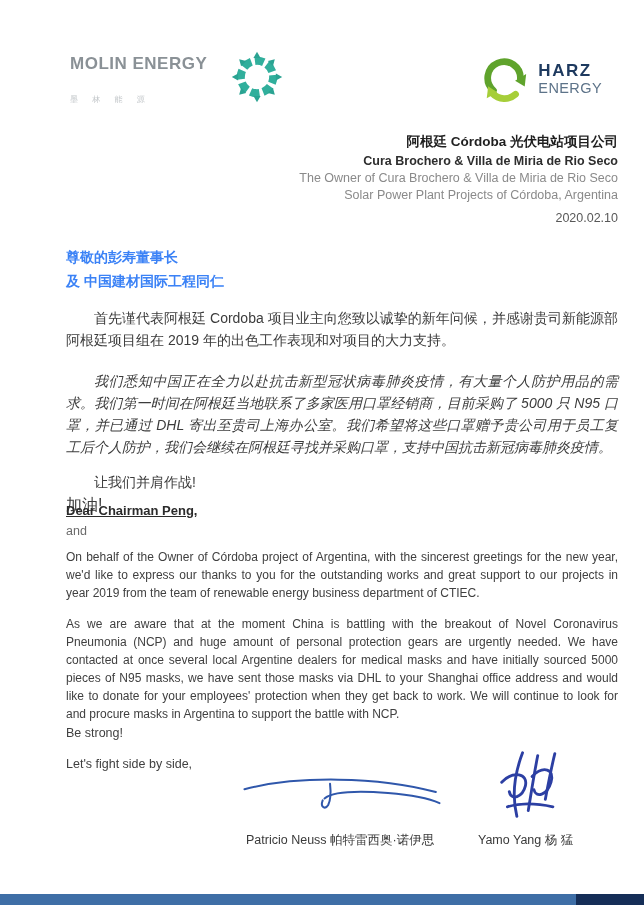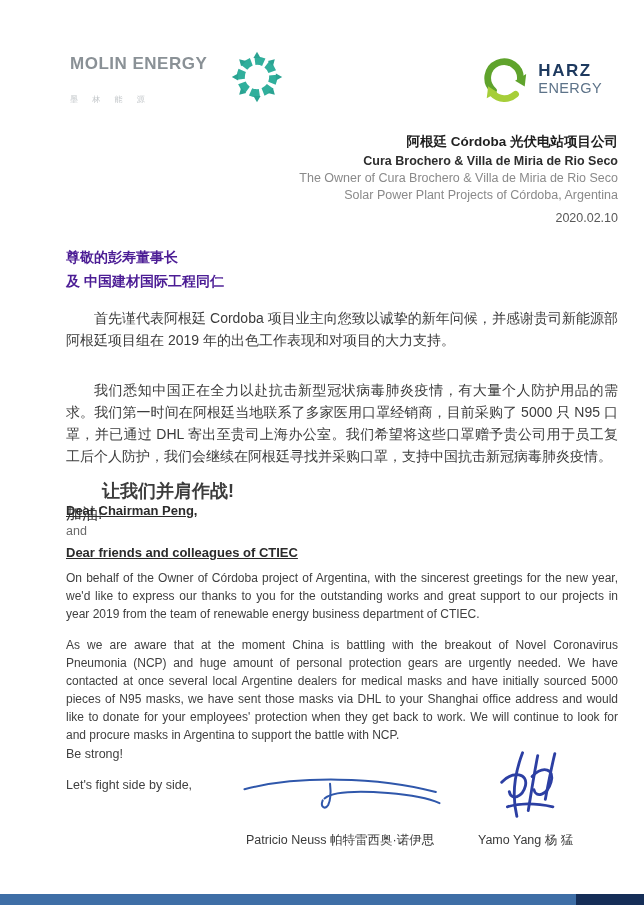--- a/index.html
+++ b/index.html
@@ -25,25 +25,25 @@
 
   
   .header-block{position:absolute;top:132px;right:26px;text-align:right;}
   .hb1{font-size:13.5px;font-weight:bold;color:#1f1f1f;line-height:19px;}
   .hb2{font-size:12.5px;font-weight:bold;color:#2e2e2e;line-height:17px;margin-top:2px;}
   .hb3,.hb4{font-size:12.5px;color:#8a8a8a;line-height:17px;}
   .date-line{position:absolute;top:211px;right:26px;font-size:12.5px;color:#585858;}
 
   
   .cn-block{position:absolute;top:245px;left:66px;right:26px;}
-  .cn-sal{font-weight:bold;font-size:14px;color:#4c1d95;line-height:24px;}
+  .cn-sal{font-weight:bold;font-size:14px;color:#3b82f6;line-height:24px;}
   .cn-p{font-size:14px;color:#3c3c3c;line-height:22px;text-align:justify;text-indent:2em;margin:0;}
   .cn-p1{margin-top:14px;}
-  .cn-p2{margin-top:28px;}
-  .cn-slogan1{margin-top:13px;text-indent:2em;font-size:18px;color:#3c3c3c;line-height:22px;font-weight:bold;}
+  .cn-p2{margin-top:19px;font-style:italic;}
+  .cn-slogan1{margin-top:13px;text-indent:2em;font-size:14px;color:#3c3c3c;line-height:22px;}
   .cn-slogan2{font-size:16px;color:#3c3c3c;line-height:22px;margin-top:1px;}
 
   
   .en-block{position:absolute;top:500px;left:66px;right:26px;}
   .en-sal-1,.en-sal-3{font-weight:bold;font-size:13px;line-height:21px;color:#2b2b2b;text-decoration:underline;}
   .en-sal-2{font-size:12.5px;line-height:21px;color:#6b6b6b;}
   .en-p{font-size:12px;line-height:18px;color:#404040;text-align:justify;margin:0;}
   .en-p1{margin-top:6px;}
   .en-p2{margin-top:13px;}
   .en-slogan{font-size:12.5px;line-height:21px;color:#404040;}
@@ -119,21 +119,20 @@
     <div class="cn-sal">及 中国建材国际工程同仁</div>
     <p class="cn-p cn-p1">首先谨代表阿根廷 Cordoba 项目业主向您致以诚挚的新年问候，并感谢贵司新能源部阿根廷项目组在 2019 年的出色工作表现和对项目的大力支持。</p>
     <p class="cn-p cn-p2">我们悉知中国正在全力以赴抗击新型冠状病毒肺炎疫情，有大量个人防护用品的需求。我们第一时间在阿根廷当地联系了多家医用口罩经销商，目前采购了 5000 只 N95 口罩，并已通过 DHL 寄出至贵司上海办公室。我们希望将这些口罩赠予贵公司用于员工复工后个人防护，我们会继续在阿根廷寻找并采购口罩，支持中国抗击新冠病毒肺炎疫情。</p>
     <div class="cn-slogan1">让我们并肩作战!</div>
     <div class="cn-slogan2">加油!</div>
   </div>
 
   <div class="en-block">
     <div class="en-sal-1">Dear Chairman Peng,</div>
     <div class="en-sal-2">and</div>
-    <div class="en-sal-3">Dear friends and colleagues of CTIEC</div>
     <p class="en-p en-p1">On behalf of the Owner of Córdoba project of Argentina, with the sincerest greetings for the new year, we'd like to express our thanks to you for the outstanding works and great support to our projects in year 2019 from the team of renewable energy business department of CTIEC.</p>
     <p class="en-p en-p2">As we are aware that at the moment China is battling with the breakout of Novel Coronavirus Pneumonia (NCP) and huge amount of personal protection gears are urgently needed. We have contacted at once several local Argentine dealers for medical masks and have initially sourced 5000 pieces of N95 masks, we have sent those masks via DHL to your Shanghai office address and would like to donate for your employees' protection when they get back to work. We will continue to look for and procure masks in Argentina to support the battle with NCP.</p>
     <div class="en-slogan">Be strong!</div>
     <div class="en-slogan en-slogan1">Let's fight side by side,</div>
   </div>
 
   <span class="sig-ink sig-left">
     <svg width="210" height="46" viewBox="0 0 220 50" fill="none" stroke="#2f57ab" stroke-width="2.2" stroke-linecap="round">
       <path d="M4 21 C60 6 150 7 212 24"></path>
       <path d="M97 15 C98 24 98 32 95 38 C92 43 86 41 89 33"></path>

